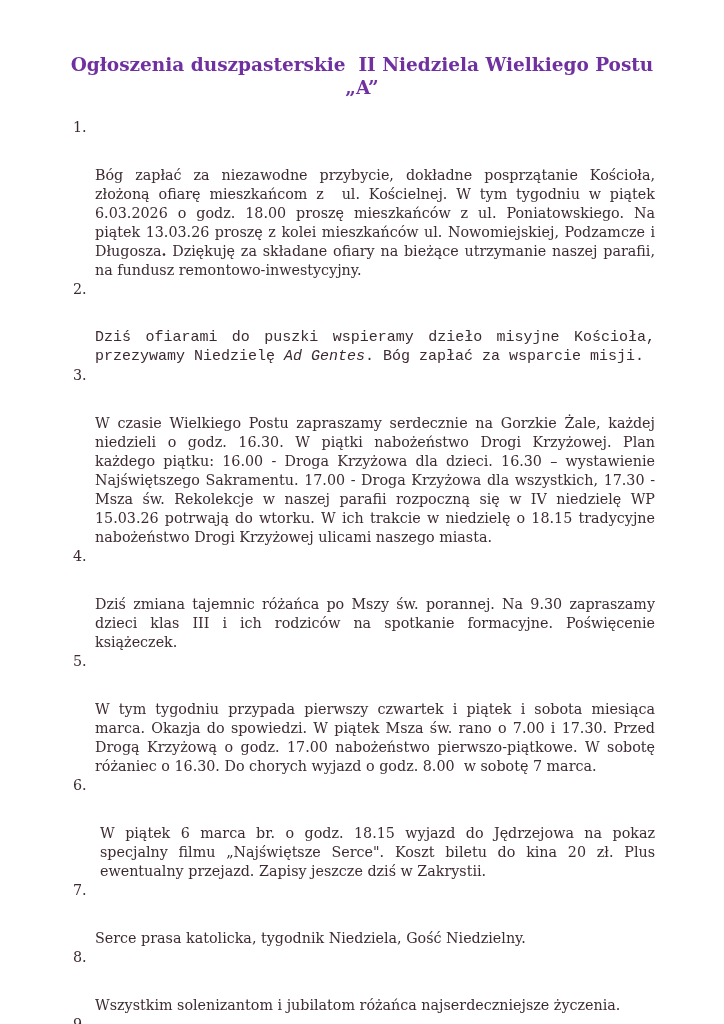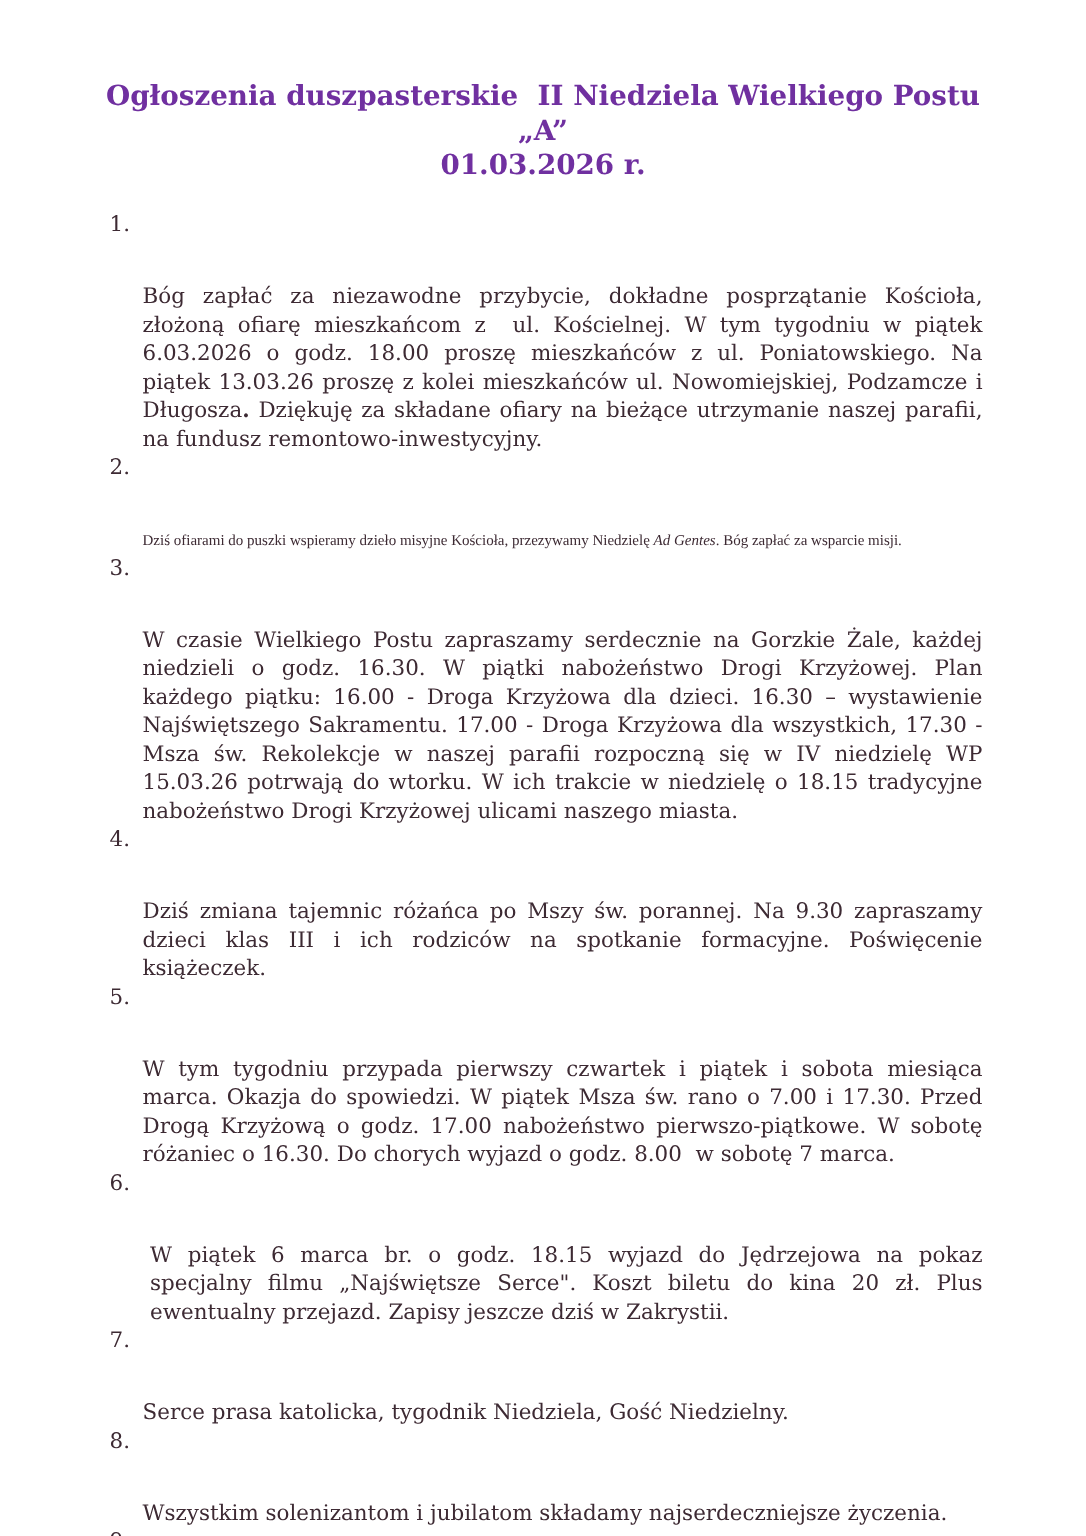--- a/index.html
+++ b/index.html
@@ -42,34 +42,33 @@
   .txt {
     flex: 1 1 auto;
     text-align: justify;
     text-justify: inter-word;
     margin-top: 48px;
   }
   
   .item:nth-child(6) .txt { padding-left: 5px; }
   
   .txt.times {
-    font-family: Liberation Serif, serif;
-    font-size: 10px;
+    font-family: Liberation Mono, monospace;
+    font-size: 15px;
   }
   .seg-italic { font-style: italic; }
   .seg-bold { font-weight: bold; }
 </style>
 </head>
 <body>
 
 <div class="page">
   <header>
     <h1 class="title">
       <span class="title-line">Ogłoszenia duszpasterskie&nbsp; II Niedziela Wielkiego Postu „A”</span>
-      <span class="title-line">01.03.2026 r.</span>
     </h1>
   </header>
 
   <ol class="announcements">
       <li class="item">
         <span class="num">1.</span>
         <span class="txt"><span>Bóg zapłać za niezawodne przybycie, dokładne posprzątanie Kościoła, złożoną ofiarę mieszkańcom z&nbsp; ul. Kościelnej. W tym tygodniu w piątek 6.03.2026 o godz. 18.00 proszę mieszkańców z ul. Poniatowskiego. Na piątek 13.03.26 proszę z kolei mieszkańców ul. Nowomiejskiej, Podzamcze i Długosza</span><span class="seg-bold">.</span><span> Dziękuję za składane ofiary na bieżące utrzymanie naszej parafii, na fundusz remontowo-inwestycyjny.</span></span>
       </li>
       <li class="item">
         <span class="num">2.</span>
@@ -90,20 +89,20 @@
       <li class="item">
         <span class="num">6.</span>
         <span class="txt"><span>W piątek 6 marca br. o godz. 18.15 wyjazd do Jędrzejowa na pokaz specjalny filmu „Najświętsze Serce". Koszt biletu do kina 20 zł. Plus ewentualny przejazd. Zapisy jeszcze dziś w Zakrystii.</span></span>
       </li>
       <li class="item">
         <span class="num">7.</span>
         <span class="txt"><span>Serce prasa katolicka, tygodnik Niedziela, Gość Niedzielny.</span></span>
       </li>
       <li class="item">
         <span class="num">8.</span>
-        <span class="txt"><span>Wszystkim solenizantom i jubilatom składamy najserdeczniejsze życzenia.</span></span>
+        <span class="txt"><span>Wszystkim solenizantom i jubilatom różańca najserdeczniejsze życzenia.</span></span>
       </li>
       <li class="item">
         <span class="num">9.</span>
         <span class="txt"><span>Intencje, błogosławieństwo dzieci, wyklejanka dla dzieci.</span></span>
       </li>
     </ol>
 </div>
 
 </body></html>

